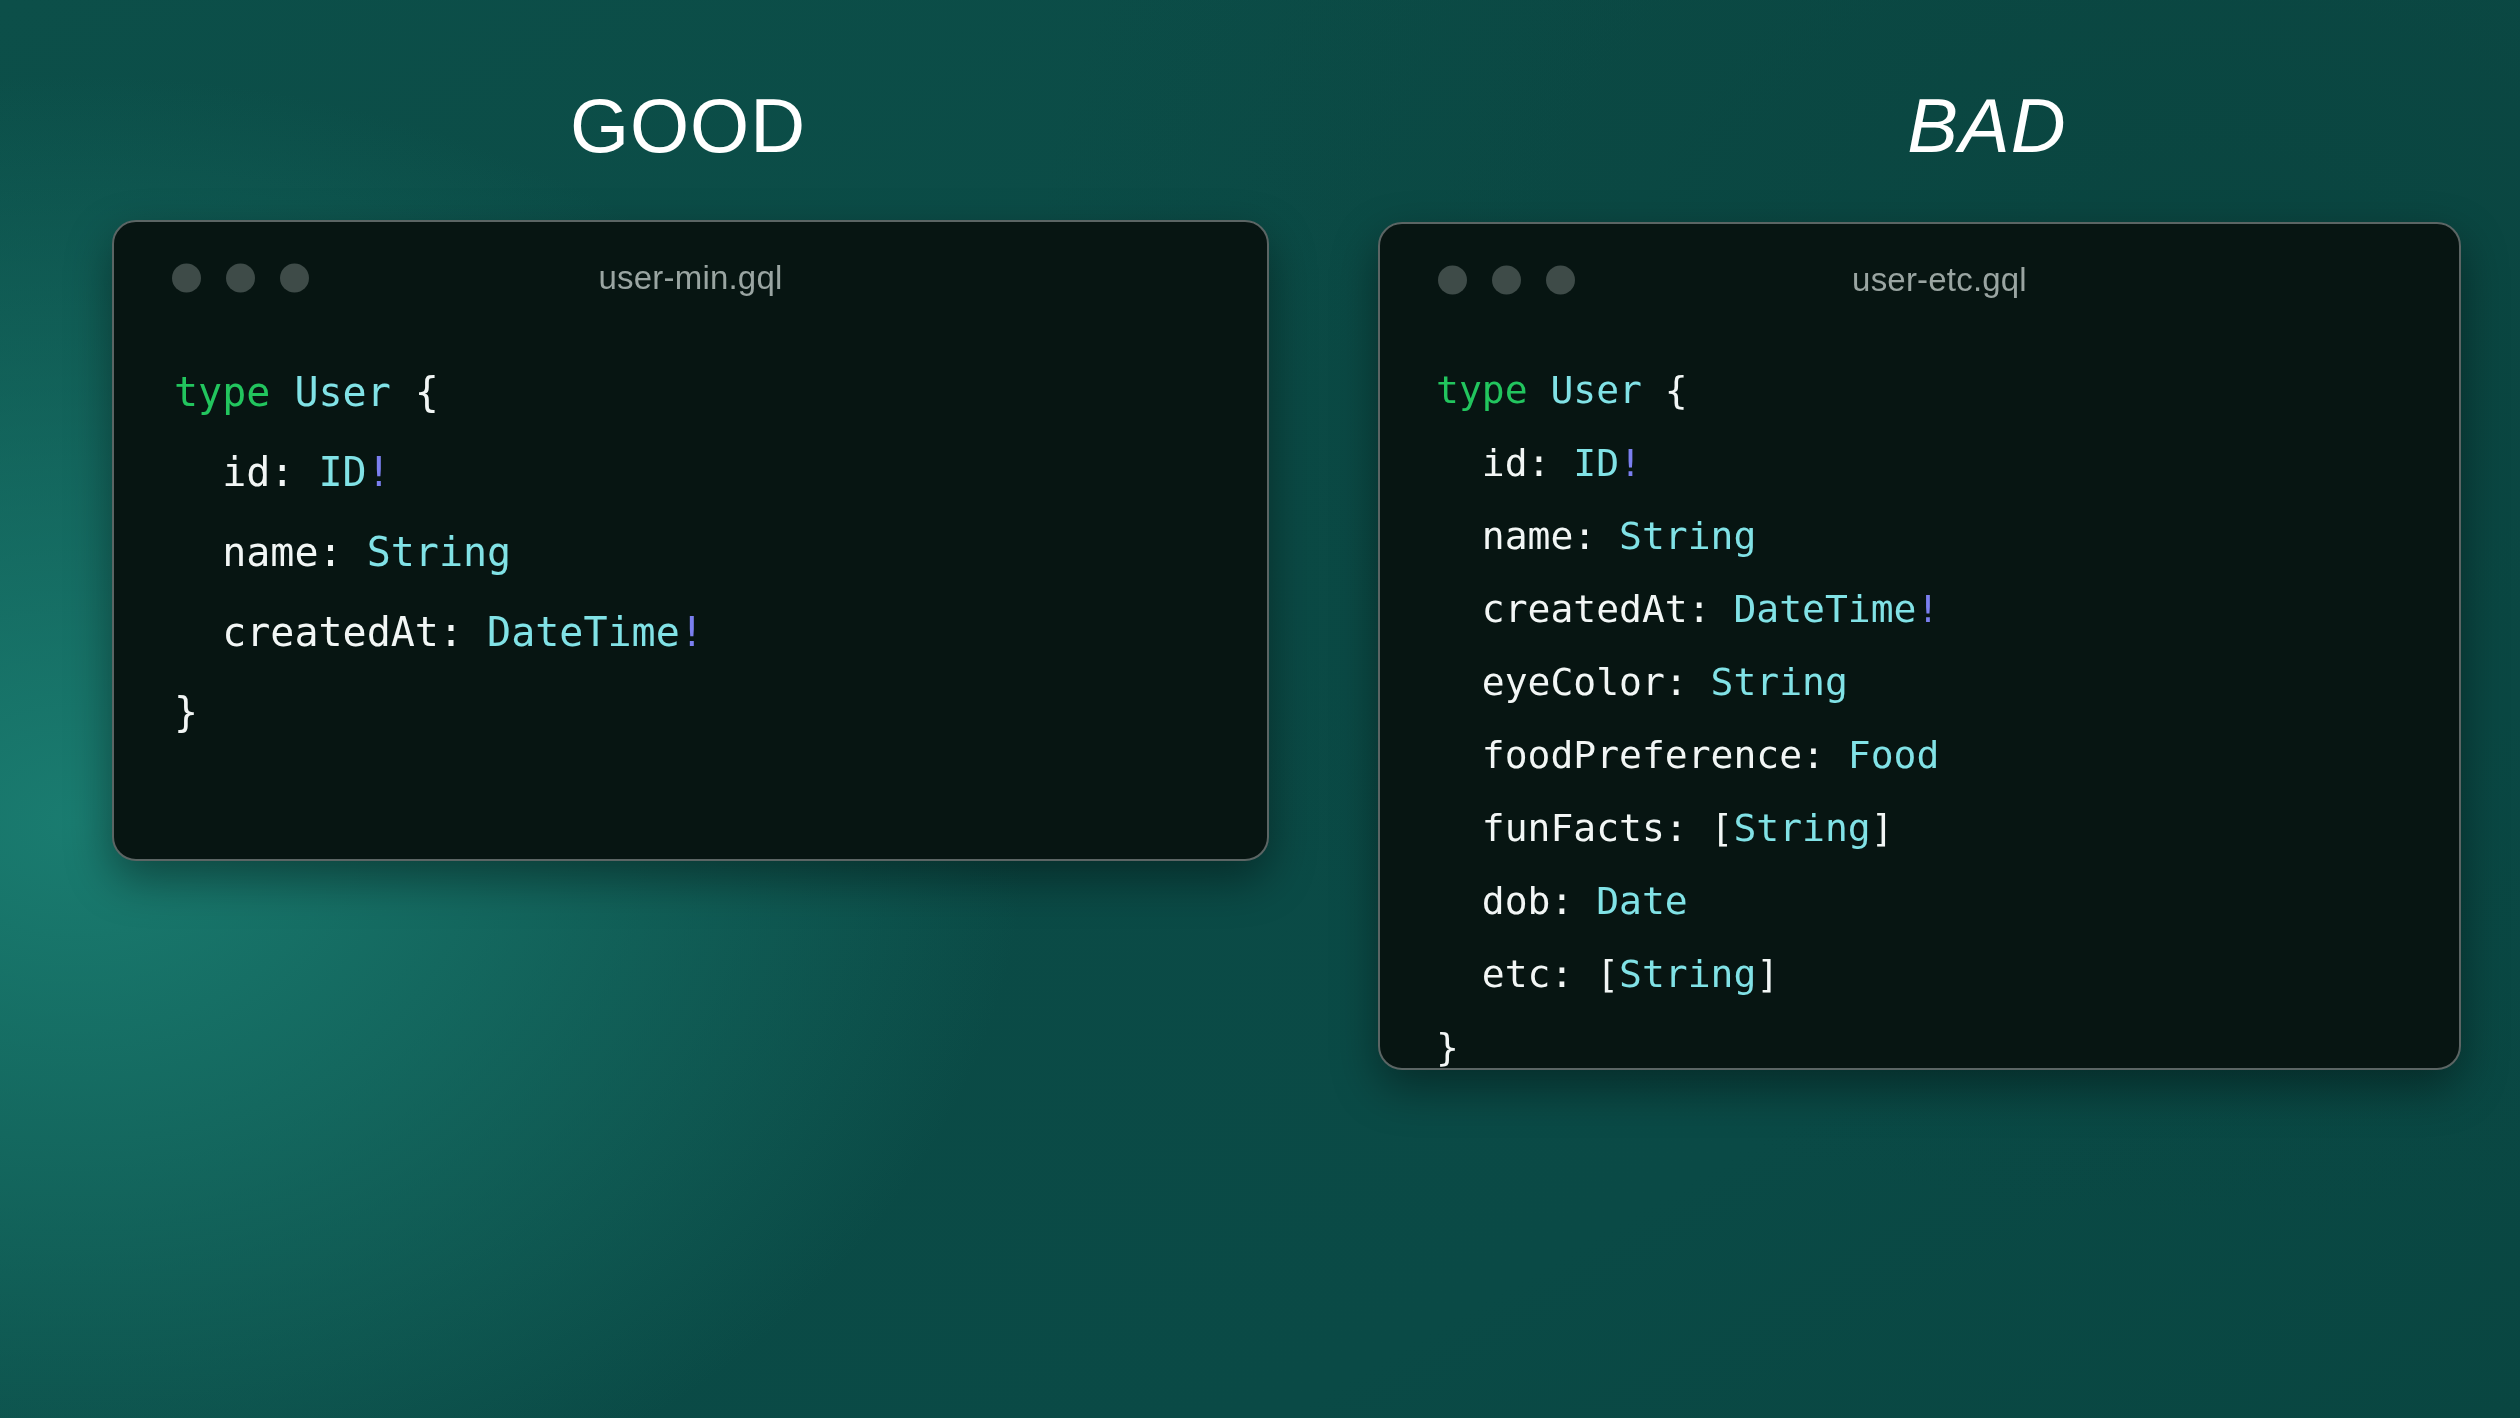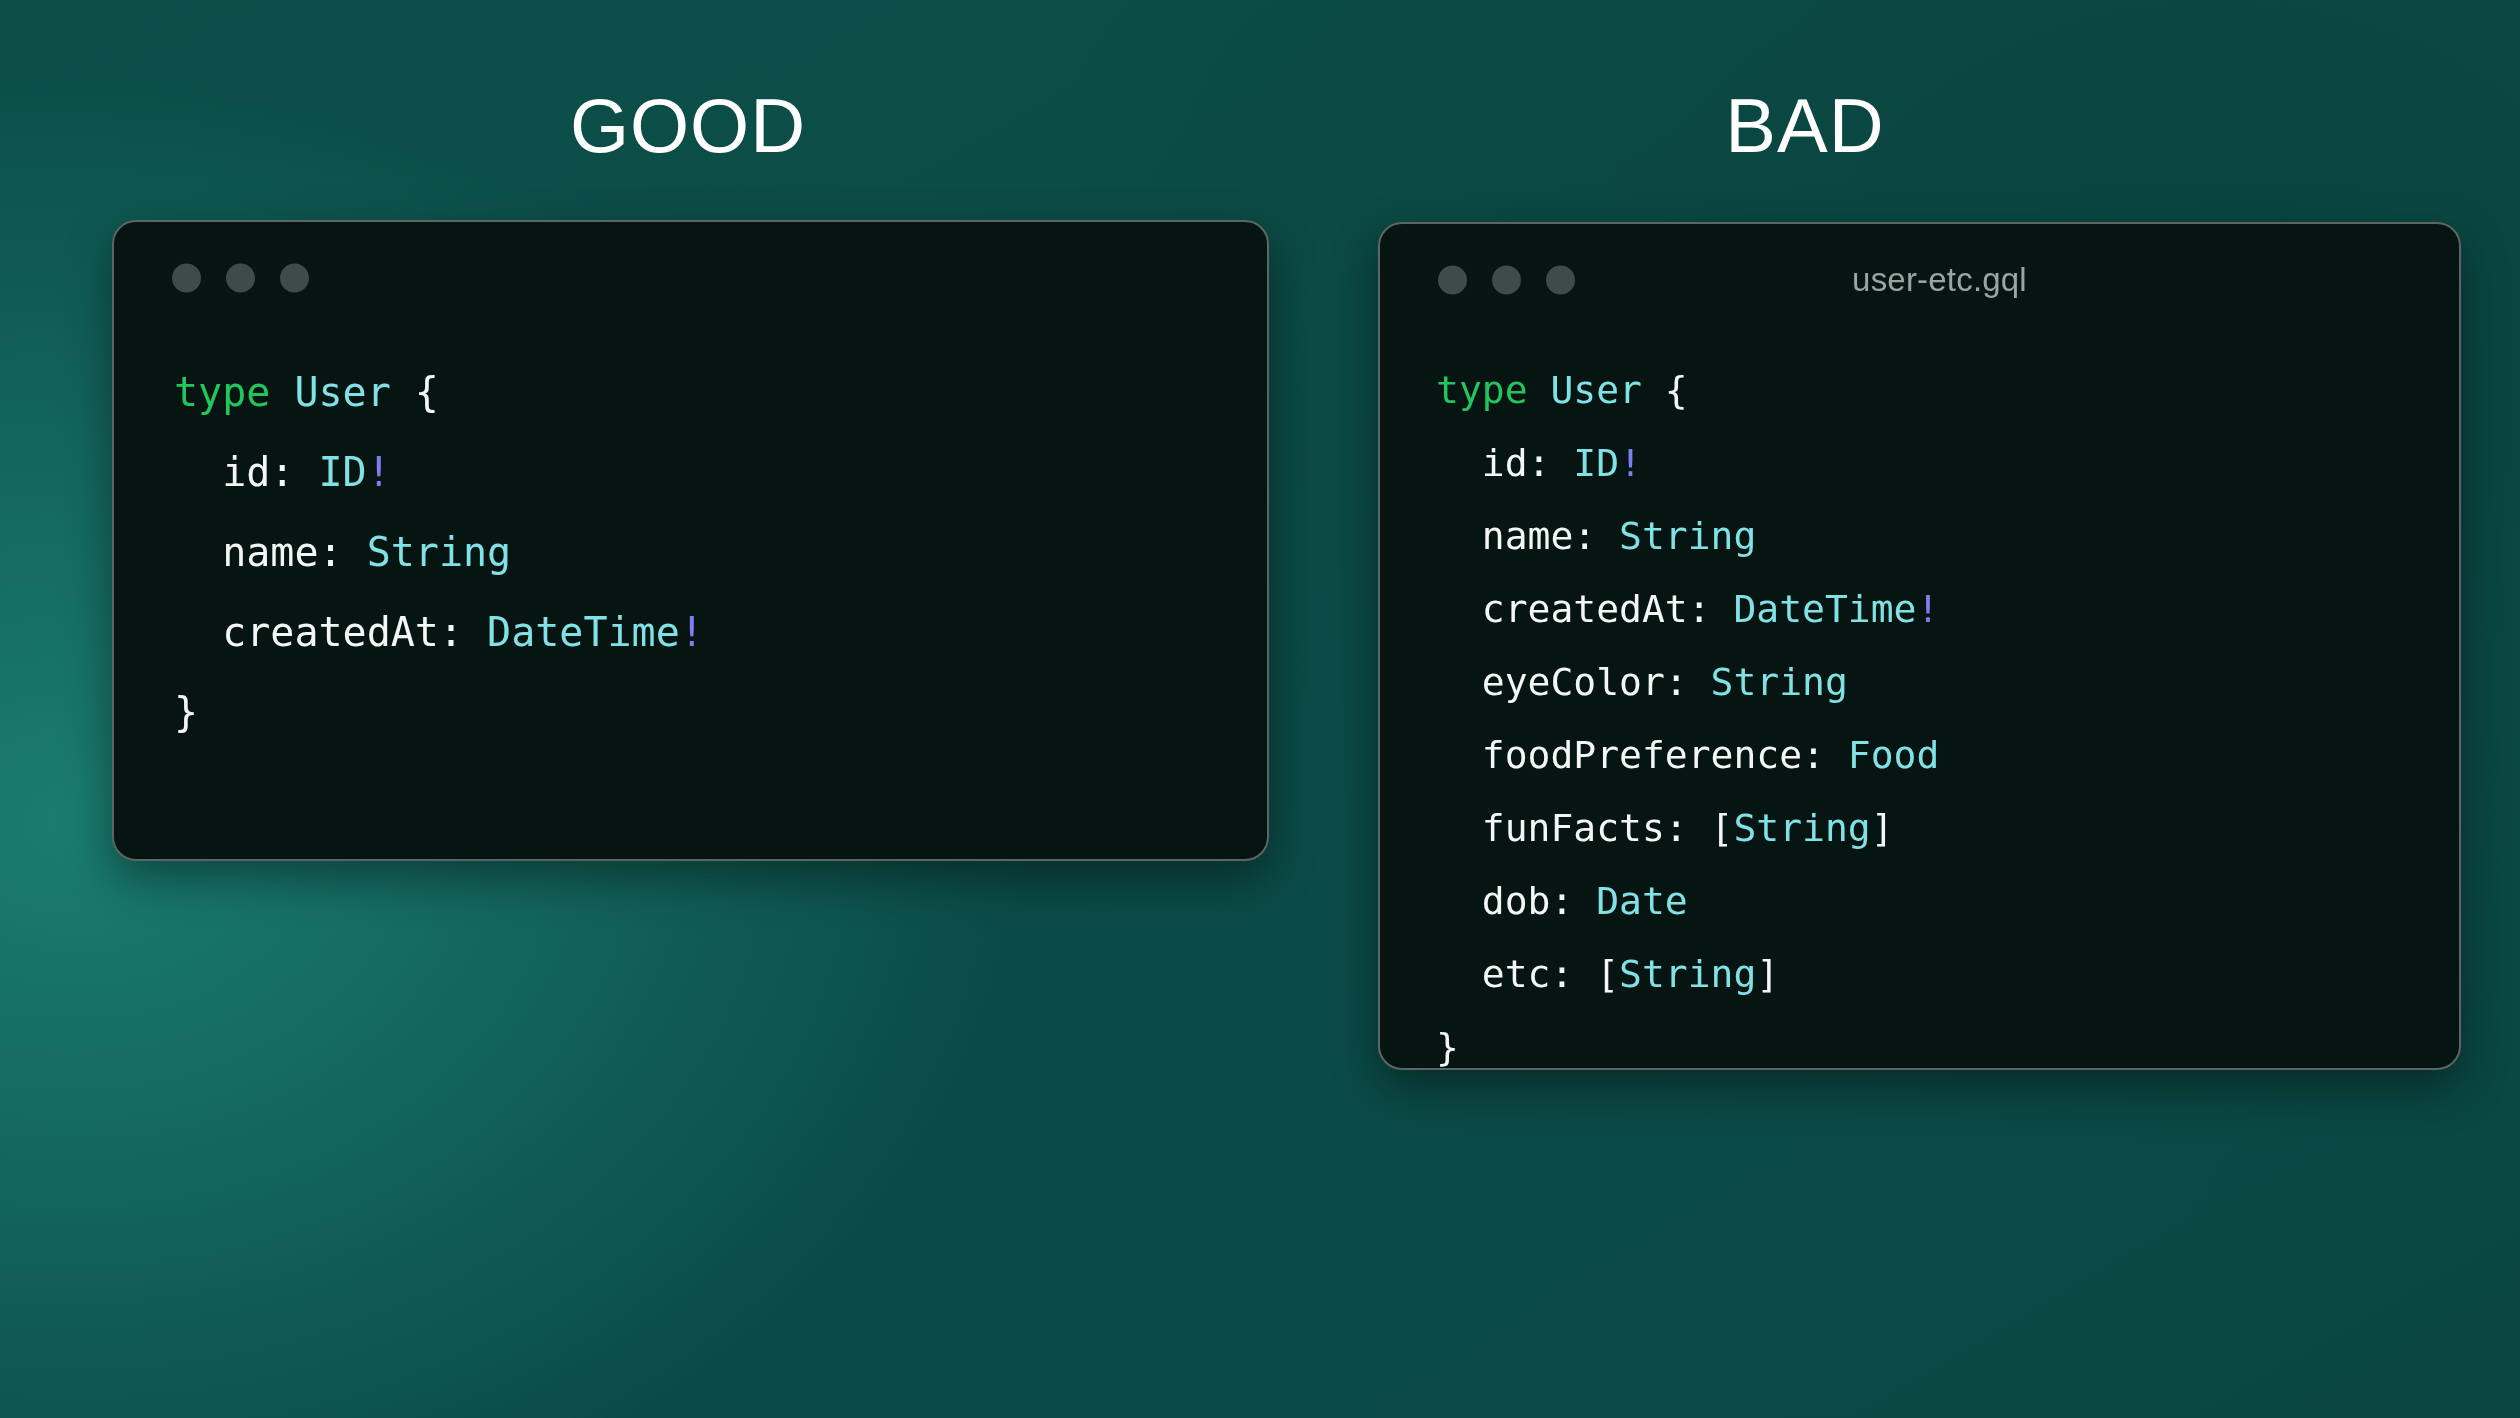--- a/index.html
+++ b/index.html
@@ -25,21 +25,21 @@
     color: #ffffff;
     font-size: 76px;
     font-weight: 300;
     letter-spacing: 1px;
     line-height: 1;
     white-space: nowrap;
     text-align: left;
     transform: translateX(-50%);
   }
   #heading-good { left: 688px; top: 88px; }
-  #heading-bad  { left: 1805px; top: 88px; }
+  #heading-bad  { left: 1987px; top: 88px; font-style: italic; }
 
   
   .card {
     position: absolute;
     background: #071512;
     border: 2px solid #5b6564;
     border-radius: 24px;
     box-shadow: 0 18px 46px rgba(0,0,0,0.40);
     box-sizing: border-box;
     overflow: hidden;
@@ -102,20 +102,21 @@
 
   <div class="heading" id="heading-bad">BAD</div>
 
   <div class="card" id="card-good">
     <div class="titlebar">
       <div class="dots">
         <span class="dot"></span>
         <span class="dot"></span>
         <span class="dot"></span>
       </div>
+      <div class="filename">user-min.gql</div>
     </div>
     <div class="code"><span class="ln"><span class="tok-kw">type</span><span class="tok-plain"> </span><span class="tok-type">User</span><span class="tok-punct"> {</span></span><span class="ln"><span class="tok-plain">  id</span><span class="tok-punct">: </span><span class="tok-type">ID</span><span class="tok-bang">!</span></span><span class="ln"><span class="tok-plain">  name</span><span class="tok-punct">: </span><span class="tok-type">String</span></span><span class="ln"><span class="tok-plain">  createdAt</span><span class="tok-punct">: </span><span class="tok-type">DateTime</span><span class="tok-bang">!</span></span><span class="ln"><span class="tok-punct">}</span></span></div>
   </div>
 
   <div class="card" id="card-bad">
     <div class="titlebar">
       <div class="dots">
         <span class="dot"></span>
         <span class="dot"></span>
         <span class="dot"></span>

